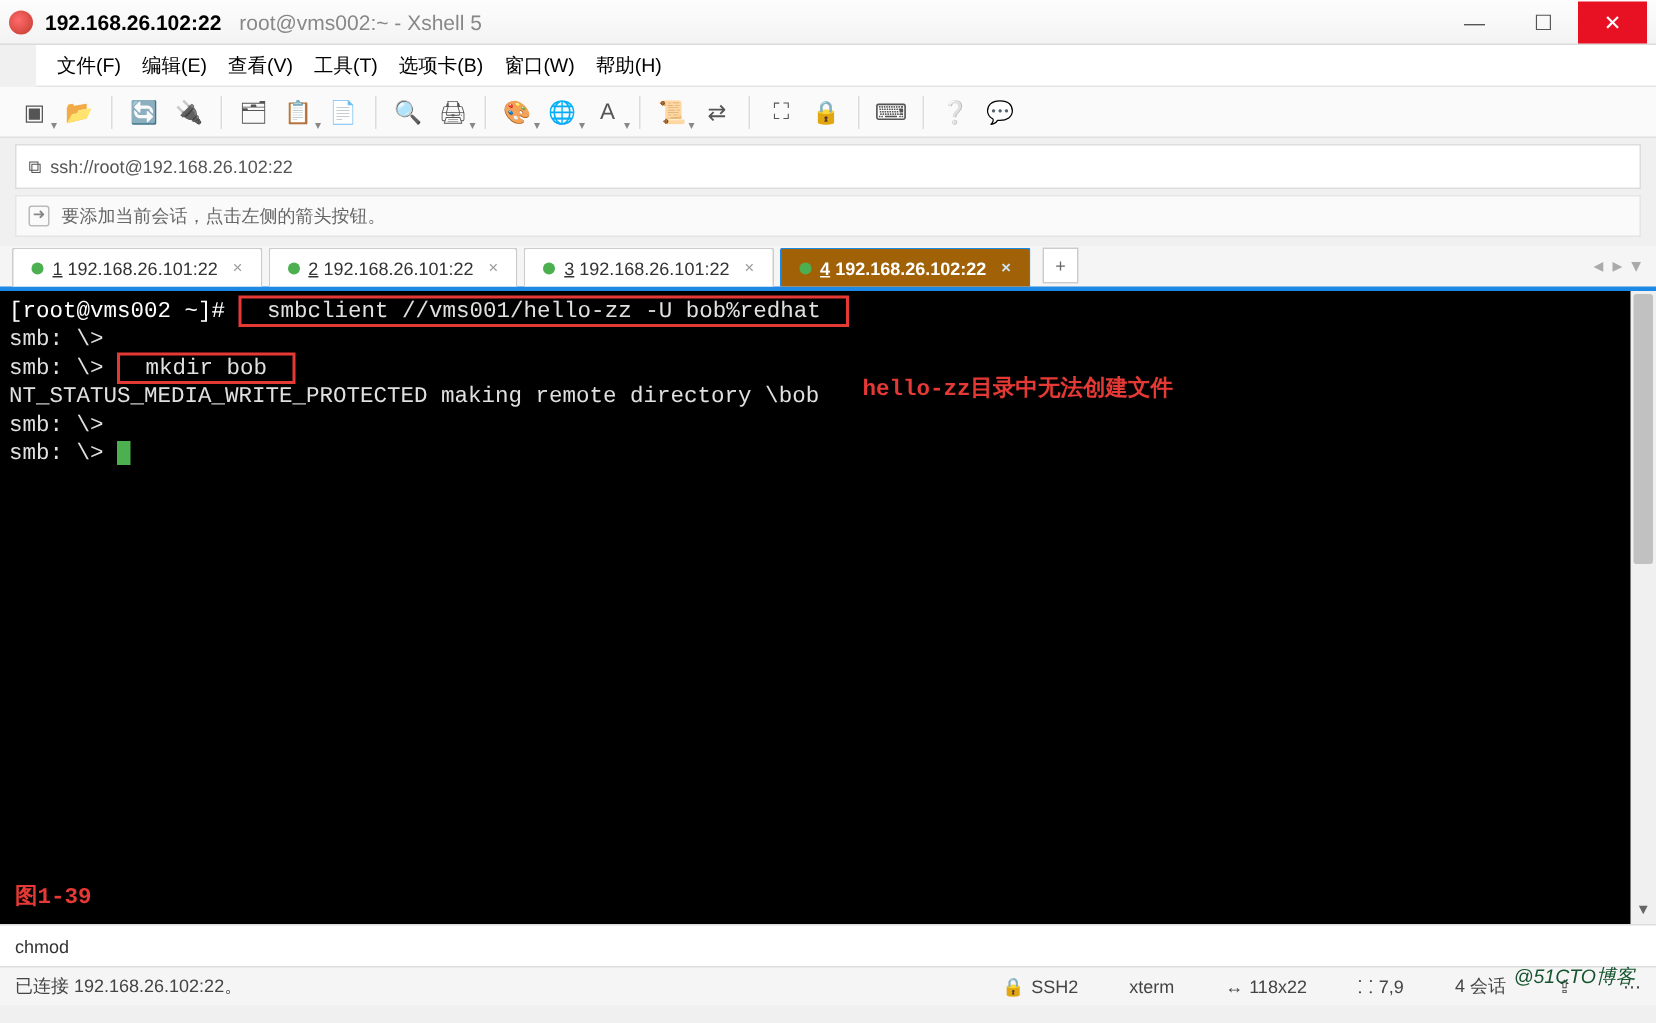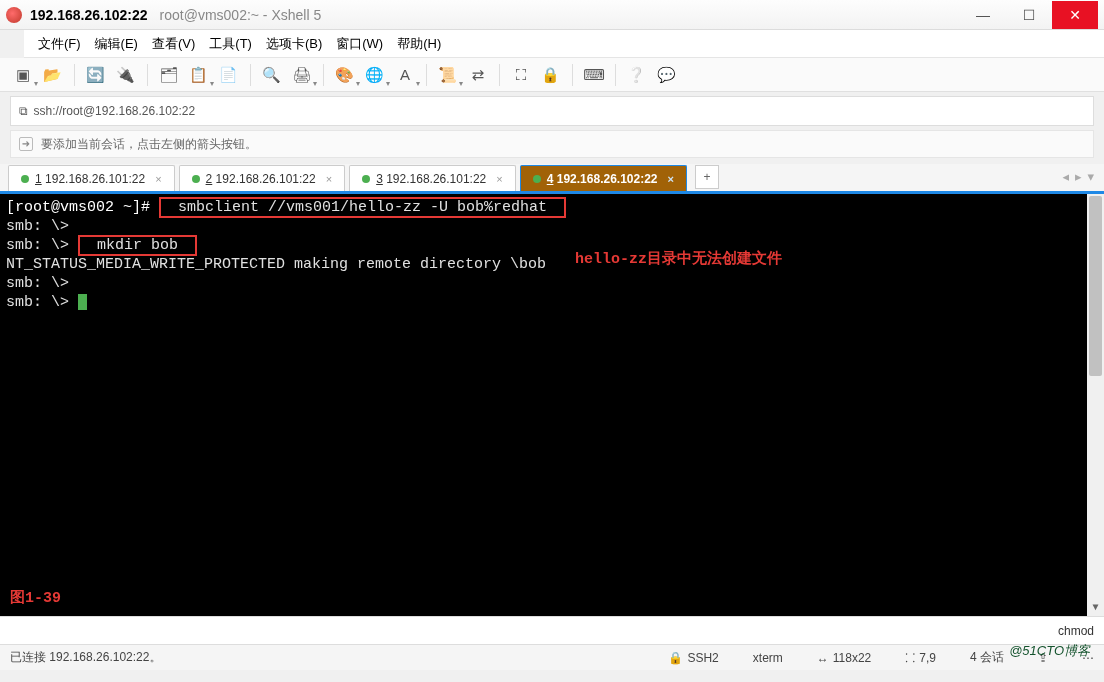--- a/index.html
+++ b/index.html
@@ -31,21 +31,21 @@
     .tabnav{ position:absolute; right:10px; top:5px; color:#aaa; display:flex; gap:6px; font-size:13px;}
     .terminal { background:#000; color:#e0e0e0; font-family: "Consolas","Courier New",monospace; font-size:15px; line-height: 19px; padding: 4px 6px; height: 422px; position: relative; margin: 0; }
     .term-scroll{ position:absolute; right:0; top:0; bottom:0; width:17px; background:#f0f0f0; }
     .term-scroll .thumb{ position:absolute; left:2px; right:2px; top:2px; height:180px; background:#c1c1c1; border-radius:2px;}
     .term-scroll .arr{ position:absolute; left:0; right:0; height:17px; text-align:center; color:#666; font-size:10px; line-height:17px;}
     .term-scroll .arr.up{ top:0;} .term-scroll .arr.down{ bottom:0;}
     .prompt-white{ color:#fff;}
     .hlred{ border:2px solid #e53935; padding: 0 17px;}
     .ann{ color:#e53935; font-weight:bold; position:absolute;}
     .cursor{ display:inline-block; width:9px; height:16px; background:#4caf50; vertical-align:middle;}
-    .inputrow{ height:28px; background:#fff; border-top:1px solid #ddd; display:flex; align-items:center; padding:0 10px; color:#333;justify-content:flex-end;}
+    .inputrow{ height:28px; background:#fff; border-top:1px solid #ddd; display:flex; align-items:center; padding:0 10px; color:#333;}
     .statusbar{ height:26px; background:#f5f5f5; border-top:1px solid #ddd; display:flex; align-items:center; padding:0 10px; font-size:12px; color:#444; gap:34px;}
     .statusbar .flex{ flex:1;}
     .statusbar .stat{ display:flex; align-items:center; gap:4px;}
     .watermark{ position:absolute; right:14px; bottom:22px; color:#14532d; font-size:13px; font-style:italic;}
   </style>
 </head>
 <body>
 
 <div class="titlebar">
   <div class="app-icon"></div>

